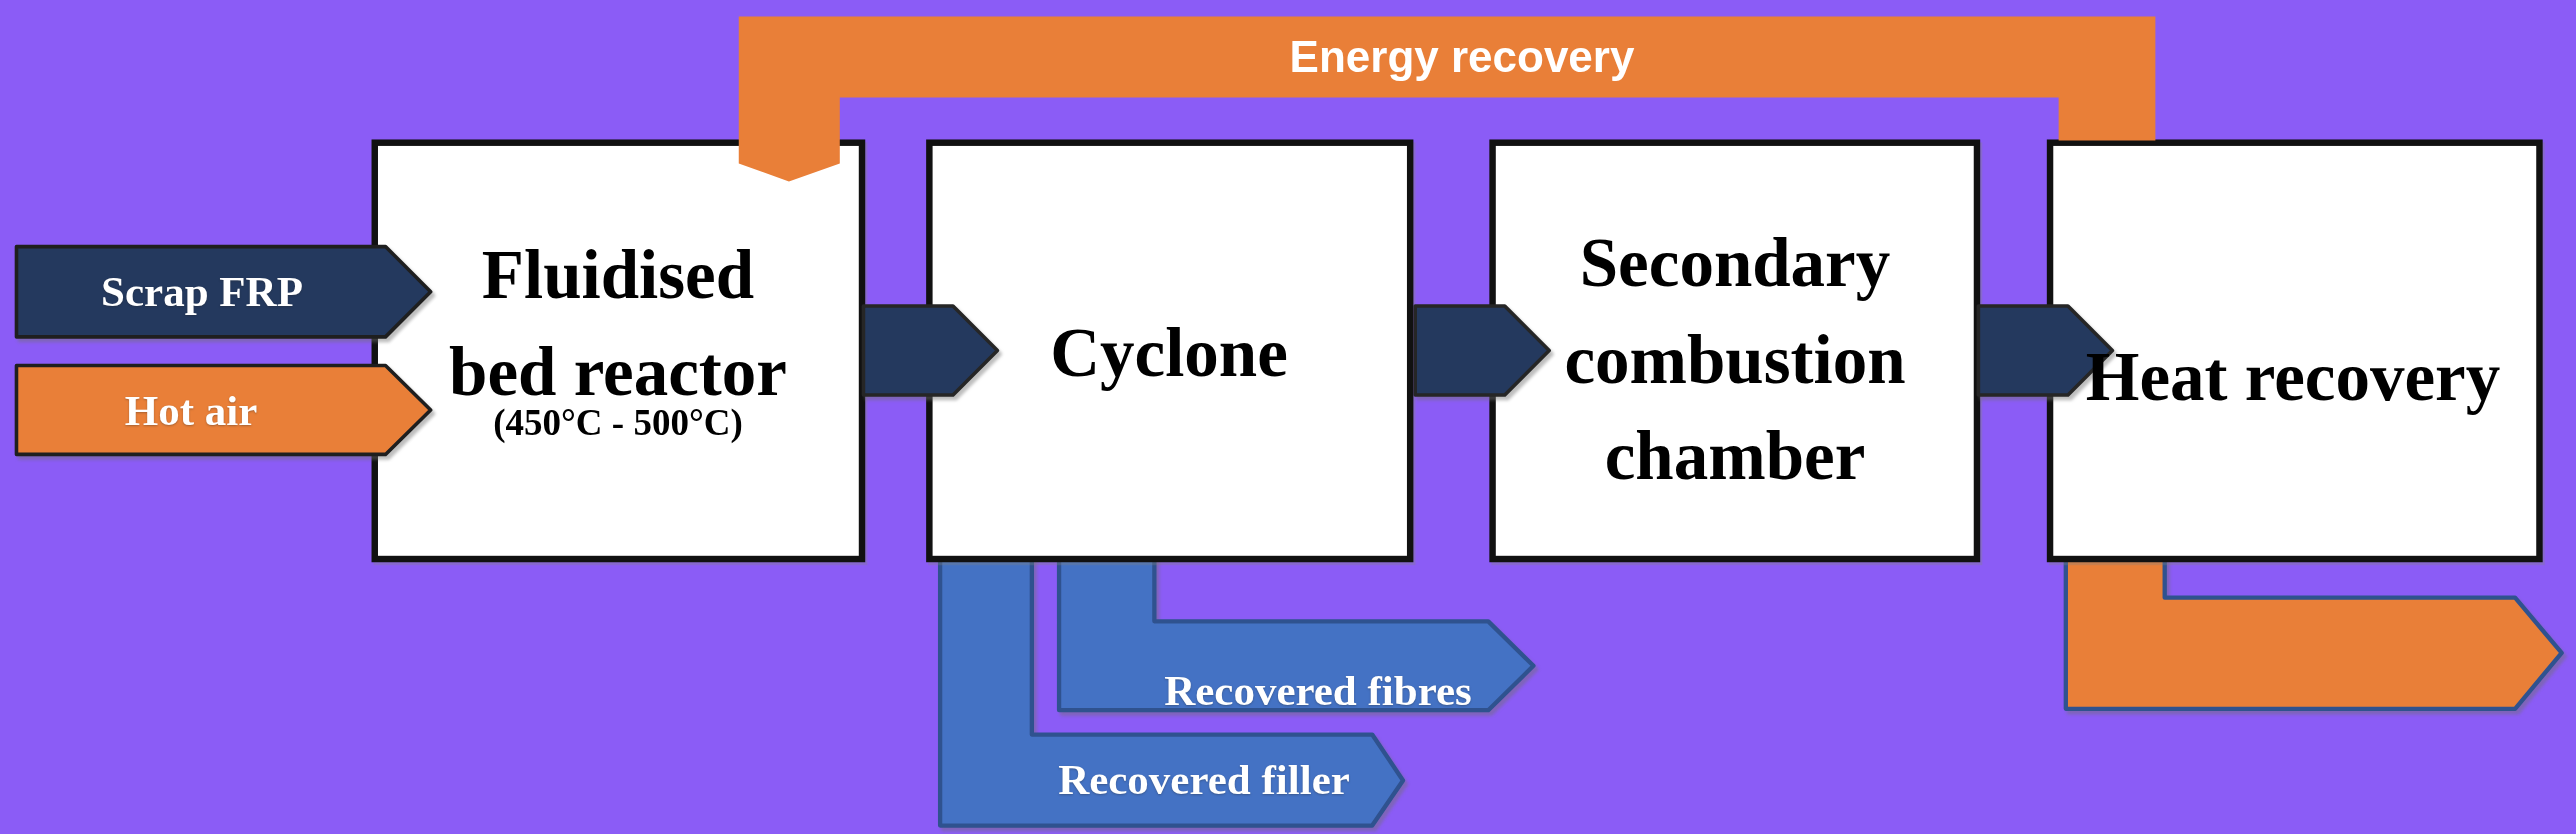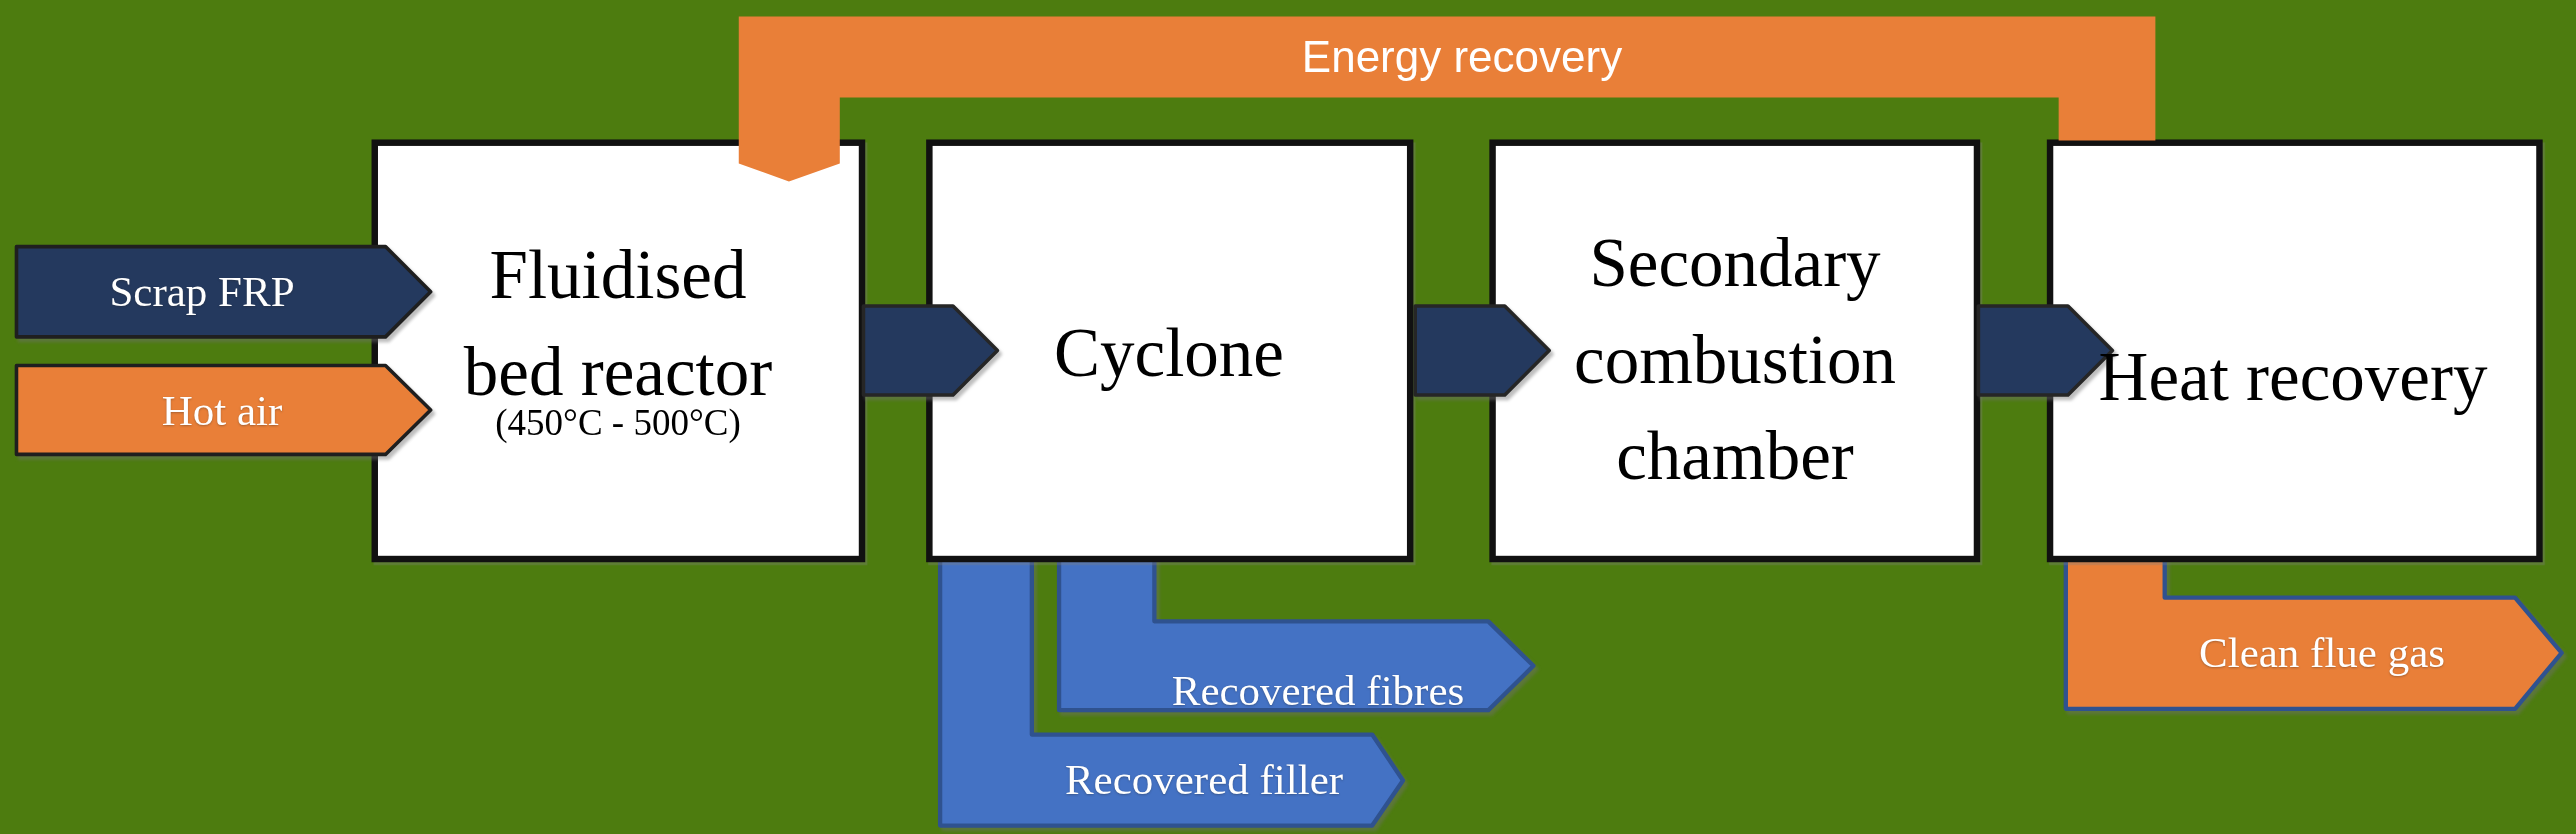--- a/index.html
+++ b/index.html
@@ -1,21 +1,22 @@
 <!DOCTYPE html>
 <html style="font-size:11.5px"><head>
 <meta charset="utf-8">
 <style>
   html,body{margin:0;padding:0;background:#ffffff;}
   .canvas{
     position:relative;
     width:2576px;height:835px;
-    background:#4d7c0f;
+    background:#8b5cf6;
     overflow:hidden;
     font-family:"Liberation Serif", serif;
+    font-weight:bold;
   }
   .shapes{position:absolute;left:0;top:0;width:2576px;height:835px;}
   .label{
     position:absolute;
     transform:translate(-50%,-50%);
     text-align:center;
     color:#000;
     line-height:1.4;
   }
   .box-title{font-size:69px;}
@@ -68,30 +69,29 @@
     <g class="soft-shadow">
       <polygon points="23,344 538,344 601,407 538,470 23,470" stroke="#1F1F1F" stroke-width="5" stroke-linejoin="round" fill="#24395E"></polygon>
       <polygon points="23,510 538,510 601,572 538,634 23,634" stroke="#1F1F1F" stroke-width="5" stroke-linejoin="round" fill="#E97F38"></polygon>
     </g>
   </svg>
 
   <div class="label energy-label" style="left:1462px;top:57px;">Energy recovery</div>
 
   <div class="label arrow-label" style="left:202px;top:292px;text-align:center;">Scrap FRP</div>
 
-  <div class="label arrow-label" style="left:191px;top:411px;margin-left:31px;">Hot air</div>
+  <div class="label arrow-label" style="left:191px;top:411px;">Hot air</div>
 
   <div class="label box-title w520" style="left:618px;top:324px;">Fluidised bed reactor</div>
   <div class="label box-subtitle nowrap" style="left:618px;top:423px;">(450°C - 500°C)</div>
 
   <div class="label box-title nowrap" style="left:1169px;top:353px;">Cyclone</div>
 
   <div class="label box-title w520" style="left:1735px;top:360px;">Secondary combustion chamber</div>
 
   <div class="label box-title nowrap" style="left:2293px;top:377px;">Heat recovery</div>
 
   <div class="label arrow-label" style="left:1318px;top:666px;margin-top:25px;">Recovered fibres</div>
 
   <div class="label arrow-label" style="left:1204px;top:780px;">Recovered filler</div>
 
-  <div class="label arrow-label" style="left:2322px;top:653px;">Clean flue gas</div>
 </div>
 
 
 </body></html>

